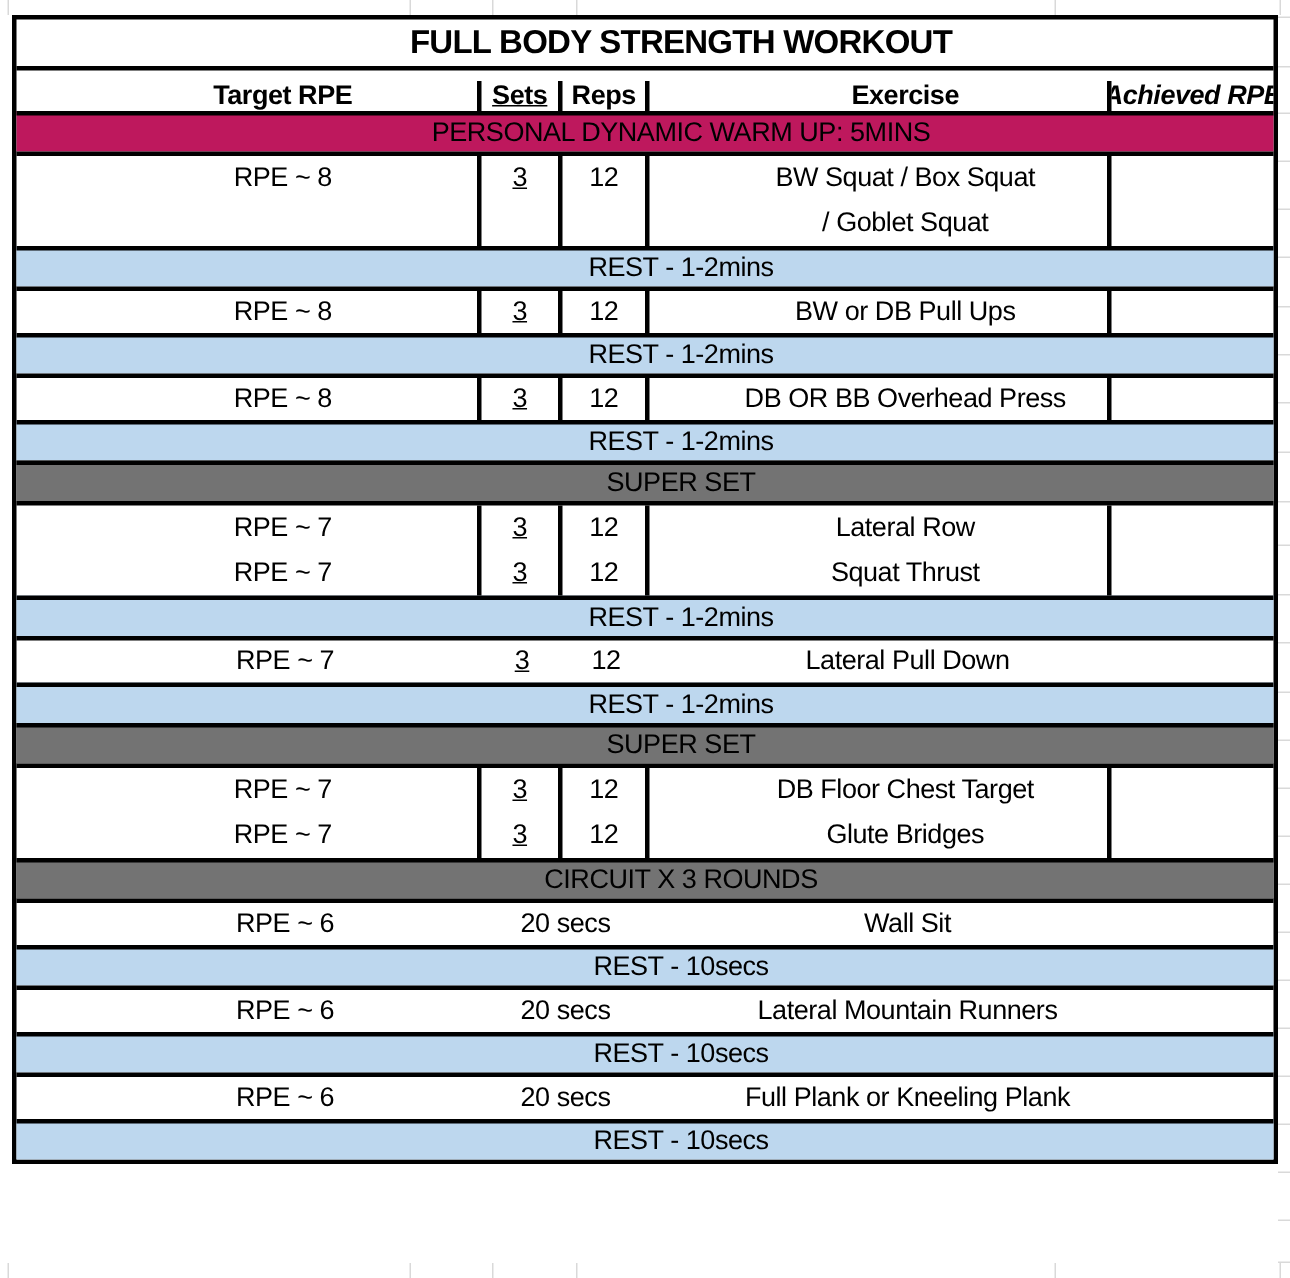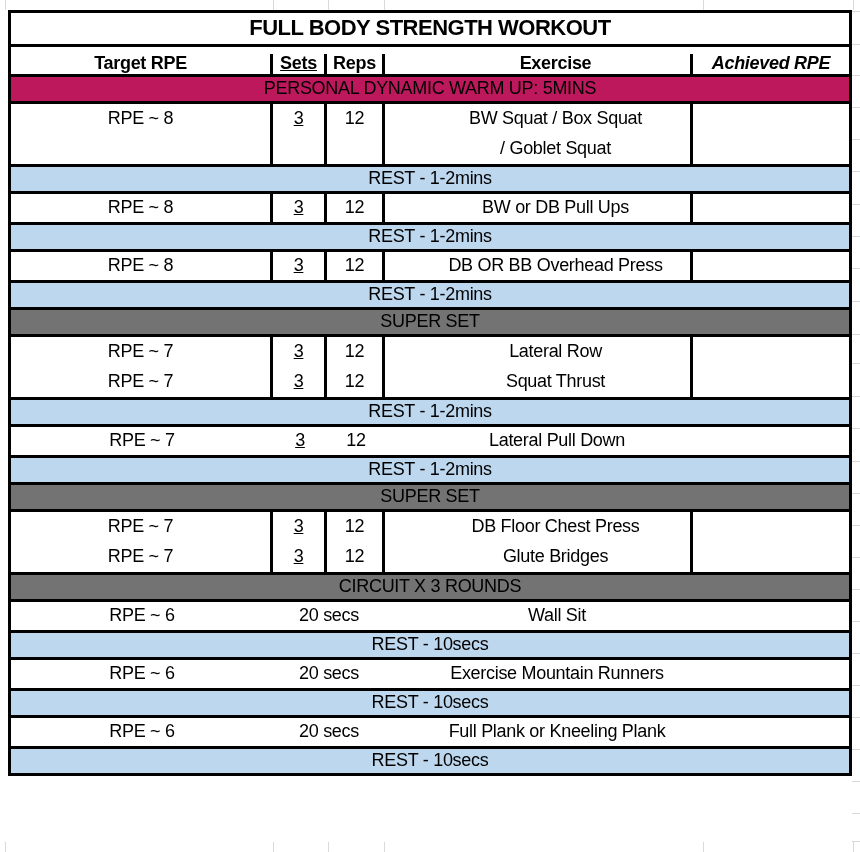--- a/index.html
+++ b/index.html
@@ -7,21 +7,21 @@
   body { font-family:"Liberation Sans", sans-serif; color:#000; }
   .screen { position:relative; width:860px; height:852px; background:#ffffff; overflow:hidden; }
 
   
   #gridlines { position:absolute; left:0; top:0; width:860px; height:852px; z-index:0; }
   .stub { position:absolute; background:#d9d9d9; }
 
   
   .wtable { position:absolute; left:8px; top:10px; width:844px; z-index:1;
             border:3px solid #000; background:#fff; letter-spacing:-0.3px; }
-  .row { display:flex; align-items:stretch; border-top:3px solid #000; }
+  .row { display:flex; align-items:stretch; border-top:3px solid #000;padding-left:48px; }
   .row:first-child { border-top:none; }
 
   .r-title  { height:31px; }
   .r-header { height:30px;align-items:flex-end; }
   .r-banner { height:27px; }
   .r-single { height:31px; }
   .r-double { height:63px; }
 
   .cell { display:flex; align-items:center; justify-content:center;
           font-size:18px; line-height:1.1; white-space:nowrap; overflow:hidden; }
@@ -206,21 +206,21 @@
       </div>
       <div class="cell c2">
         <span class="line">3</span>
         <span class="line">3</span>
       </div>
       <div class="cell c3">
         <span class="line">12</span>
         <span class="line">12</span>
       </div>
       <div class="cell c4">
-        <span class="line">DB Floor Chest Press</span>
+        <span class="line">DB Floor Chest Target</span>
         <span class="line">Glute Bridges</span>
       </div>
       <div class="cell c5"></div>
     </div>
 
     <div class="row r-banner banner-green">
       <div class="cell full">CIRCUIT X 3 ROUNDS</div>
     </div>
 
     <div class="row r-single">
@@ -230,21 +230,21 @@
       <div class="cell c5"></div>
     </div>
 
     <div class="row r-banner banner-blue">
       <div class="cell full">REST - 10secs</div>
     </div>
 
     <div class="row r-single">
       <div class="cell c1">RPE ~ 6</div>
       <div class="cell c23">20 secs</div>
-      <div class="cell c4">Exercise Mountain Runners</div>
+      <div class="cell c4">Lateral Mountain Runners</div>
       <div class="cell c5"></div>
     </div>
 
     <div class="row r-banner banner-blue">
       <div class="cell full">REST - 10secs</div>
     </div>
 
     <div class="row r-single">
       <div class="cell c1">RPE ~ 6</div>
       <div class="cell c23">20 secs</div>

